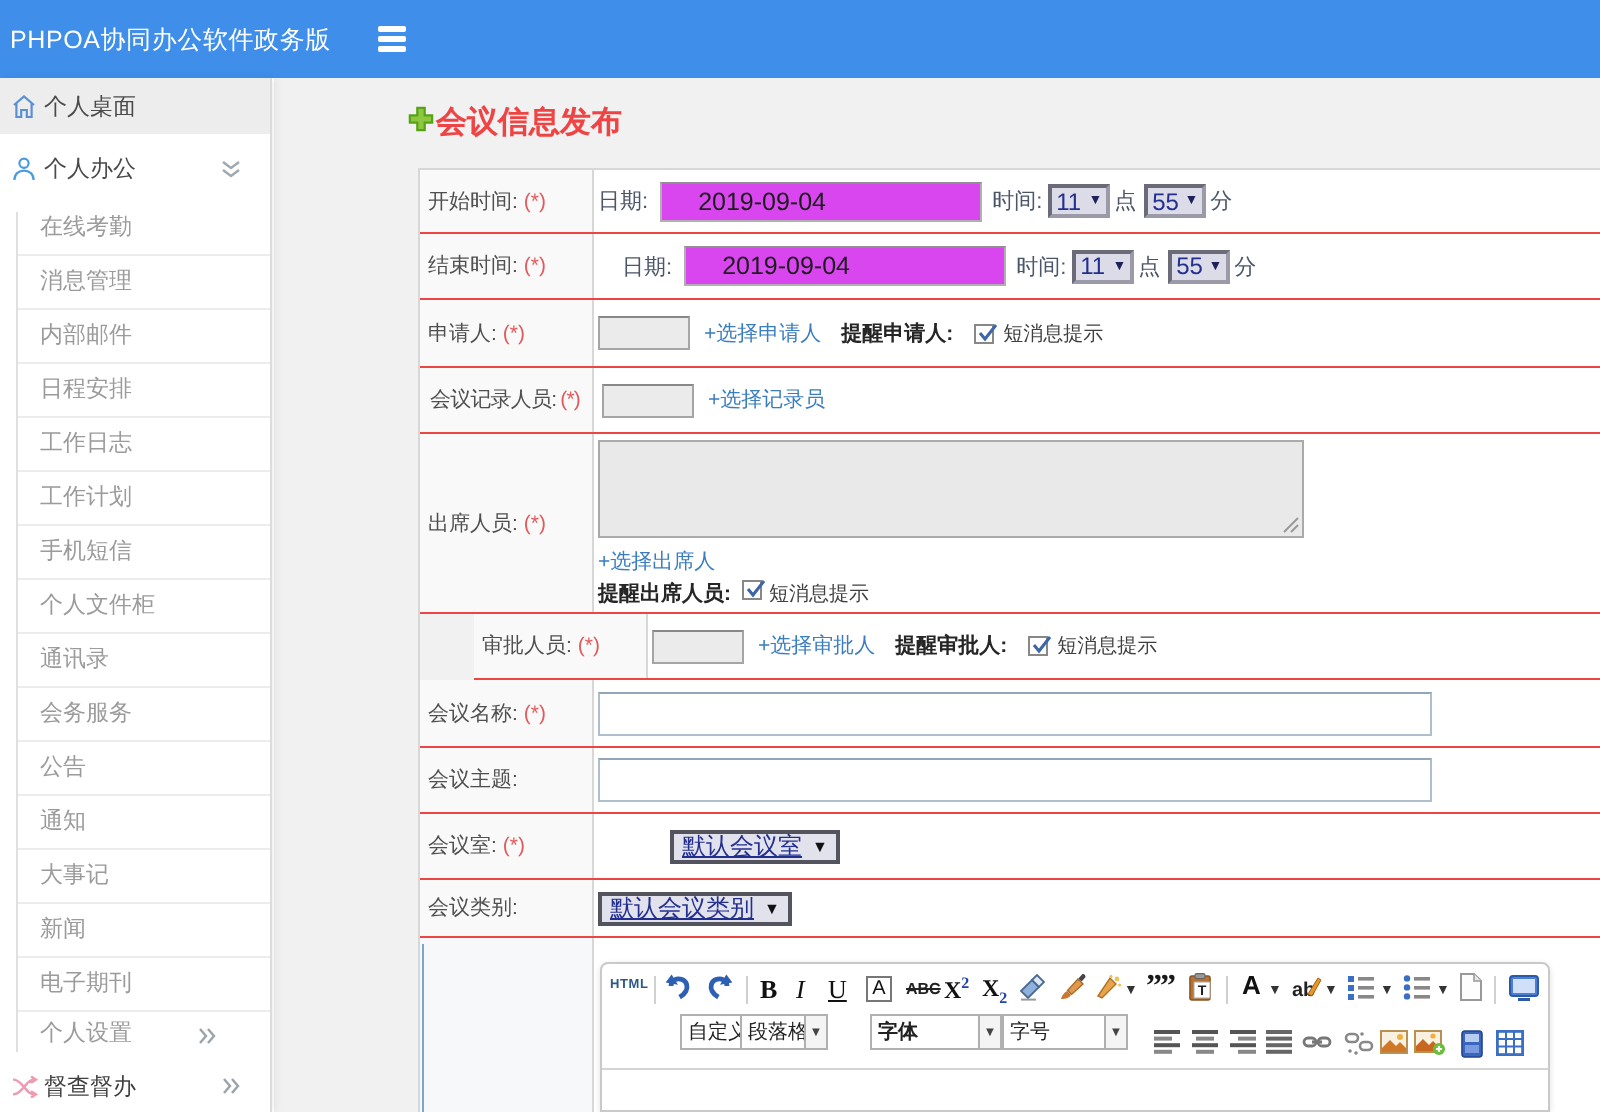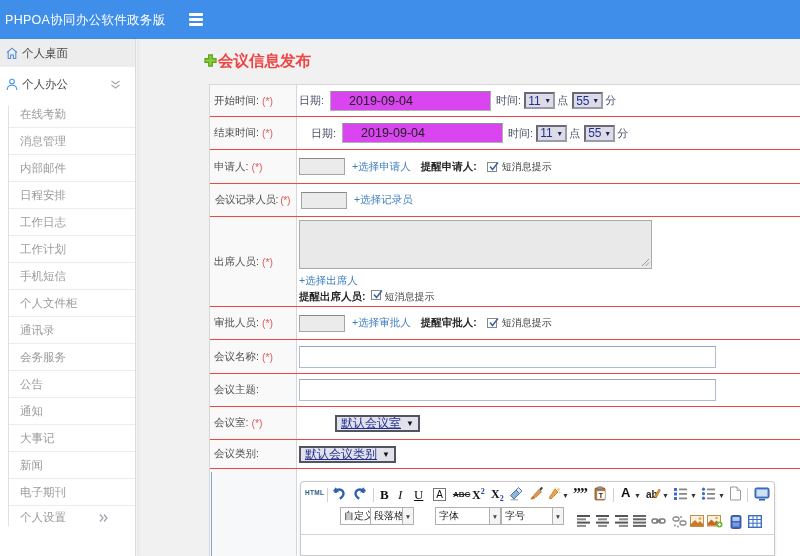--- a/index.html
+++ b/index.html
@@ -88,20 +88,31 @@
     <div class="sm-item">通知<span class="bline"></span></div>
     <div class="sm-item">大事记<span class="bline"></span></div>
     <div class="sm-item">新闻<span class="bline"></span></div>
     <div class="sm-item">电子期刊<span class="bline"></span></div>
     <div class="sm-item" style="height:24px; line-height:23px;">个人设置
       <svg style="position:absolute;left:90px;top:7px;" width="10" height="10" viewBox="0 0 10 10">
           <path d="M1 1.5 L4 5 L1 8.5 M5 1.5 L8 5 L5 8.5" fill="none" stroke="#9aa2aa" stroke-width="1.2"></path>
         </svg>
     </div>
   </div>
+  <div class="sb-top" id="inspect" style="height:26px;">
+    <span class="ic" style="margin-top:2px;">
+      <svg width="13" height="11" viewBox="0 0 13 11">
+          <path d="M0.5 1.8 C3.5 1.8 4.5 4 6 5.5 C7.5 7 8.5 9.2 11 9.2 M0.5 9.2 C3.5 9.2 4.5 7 6 5.5 C7.5 4 8.5 1.8 11 1.8 M9.5 0.2 L12 1.8 L9.5 3.4 M9.5 7.6 L12 9.2 L9.5 10.8" fill="none" stroke="#ee9ab0" stroke-width="1.2"></path>
+        </svg>
+    </span>
+    <span class="txt" style="color:#3f3f3f;">督查督办</span>
+    <svg style="position:absolute;left:111px;top:8px;" width="10" height="10" viewBox="0 0 10 10">
+        <path d="M1 1.5 L4 5 L1 8.5 M5 1.5 L8 5 L5 8.5" fill="none" stroke="#9aa2aa" stroke-width="1.2"></path>
+      </svg>
+  </div>
 </div>
 <div id="title">
   <svg width="13" height="13" viewBox="0 0 14 14">
       <path d="M5 1 h4 v4 h4 v4 h-4 v4 h-4 v-4 h-4 v-4 h4 z" fill="#8dc63f" stroke="#57a316" stroke-width="1.2"></path>
     </svg>
 </div>
 <div id="titletext">会议信息发布</div>
 <div id="tablewrap">
   <div class="trow" style="height:32px;">
     <div class="lab">开始时间: <span class="req">(*)</span></div>
@@ -157,21 +168,21 @@
           <span class="boldlab">提醒出席人员:</span>
         <span class="cb" style="margin-left:5px;">
             <svg width="12" height="12" viewBox="0 0 12 12">
               <path d="M2 5.5 L4.5 8.5 L10 1.5" fill="none" stroke="#3d66a8" stroke-width="1.5"></path>
             </svg>
           </span>
         <span class="smalltext" style="margin-left:4px;">短消息提示</span>
       </div>
     </div>
   </div>
-  <div class="trow" style="height:33px;">
+  <div class="trow" style="height:33px;margin-left:27px;">
     <div class="lab">审批人员: <span class="req">(*)</span></div>
     <div class="val">
         <span class="sinput"></span>
       <span class="link" style="margin-left:7px;">+选择审批人</span>
       <span class="boldlab" style="margin-left:10px;">提醒审批人:</span>
       <span class="cb" style="margin-left:10px;">
           <svg width="12" height="12" viewBox="0 0 12 12">
             <path d="M2 5.5 L4.5 8.5 L10 1.5" fill="none" stroke="#3d66a8" stroke-width="1.5"></path>
           </svg>
         </span>
@@ -295,21 +306,21 @@
         <rect x="5" y="12" width="6" height="1.5" fill="#2a5aa8"></rect>
       </svg>
     <span class="cbox" style="left:3px;width:64px;margin-left:36px;">
         <span class="ct">自定义标题</span>
         <span class="cba">▼</span>
       </span>
     <span class="cbox" style="left:69px;width:44px;">
         <span class="ct">段落格式</span>
         <span class="cba">▼</span>
       </span>
-    <span class="cbox" style="left:134px;width:66px;">
+    <span class="cbox" style="left:134px;width:66px;font-weight:bold;">
         <span class="ct">字体</span>
         <span class="cba">▼</span>
       </span>
     <span class="cbox" style="left:200px;width:63px;">
         <span class="ct">字号</span>
         <span class="cba">▼</span>
       </span>
     <svg class="t2" style="left:276px;" width="13" height="12" viewBox="0 0 13 12">
         <rect x="0" y="0" width="13" height="2" fill="#555"></rect>
         <rect x="0" y="3.3" width="9" height="2" fill="#888"></rect>

